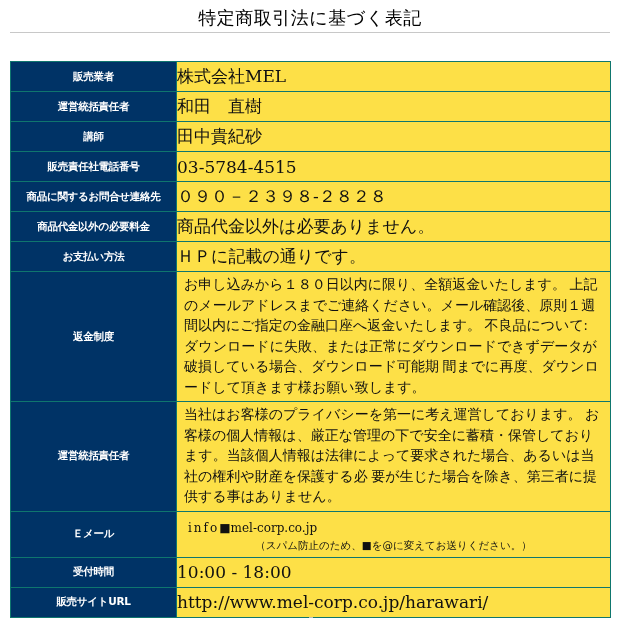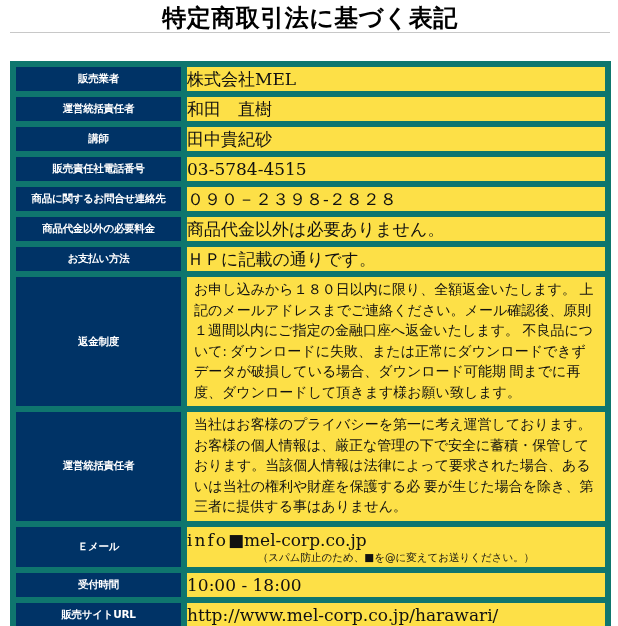--- a/index.html
+++ b/index.html
@@ -1,43 +1,43 @@
 <!DOCTYPE html>
 <html><head>
 <meta charset="utf-8">
 <style>
   html, body { margin: 0; padding: 0; background: #ffffff; }
   body { width: 618px; height: 626px; position: relative; overflow: hidden; font-family: "DejaVu Sans", "Liberation Sans", sans-serif; color: #000; }
   .title {
     position: absolute; left: 10px; top: 6px; width: 600px;
-    text-align: center; font-size: 24px; font-weight: bold; line-height: 24px;
+    text-align: center; font-size: 18px; font-weight: normal; line-height: 24px;
     letter-spacing: 0.5px;
   }
   .title-rule {
     position: absolute; left: 10px; top: 32px; width: 600px; height: 1px; background: #c8c8c8;
   }
   table.info {
     position: absolute; left: 10px; top: 61px;
     width: 601px; border-collapse: collapse; table-layout: fixed;
   }
-  table.info td, table.info th { border: 6px solid #0f766e; padding: 0; }
+  table.info td, table.info th { border: 1px solid #0f766e; padding: 0; }
   th.label {
     width: 165px; background: #003366; color: #ffffff;
     font-size: 10.5px; font-weight: bold; text-align: center; vertical-align: middle;
     font-family: "DejaVu Sans", sans-serif; letter-spacing: -0.3px;
   }
   td.value {
     background: #fde047; padding-left: 7px; vertical-align: middle;
     font-family: "DejaVu Serif", "Liberation Serif", serif; font-size: 17px; color: #111;
   }
   td.value.small {
     font-family: Liberation Serif, serif;
     font-size: 14px; line-height: 20.5px; padding: 3px 6px 3px 7px;
   }
-  .email-main { font-family: "DejaVu Serif", serif; font-size: 17px; line-height: 20px; }
+  .email-main { font-family: "DejaVu Serif", serif; font-size: 12px; line-height: 20px; margin-left: 11px; }
   .email-main .spaced { letter-spacing: 2px; }
   .email-note { font-family: "DejaVu Sans", sans-serif; font-size: 10.5px; line-height: 14px; display: block; text-align: center; }
   .r31 { height: 30px; }
   .r110 { height: 109px; }
   .r83 { height: 82px; }
   .r47 { height: 46px; padding-left: 38px; }
   .dot { position: absolute; left: 309px; top: 617px; width: 4px; height: 1px; background: #bbb; }
 </style>
 </head>
 <body>

